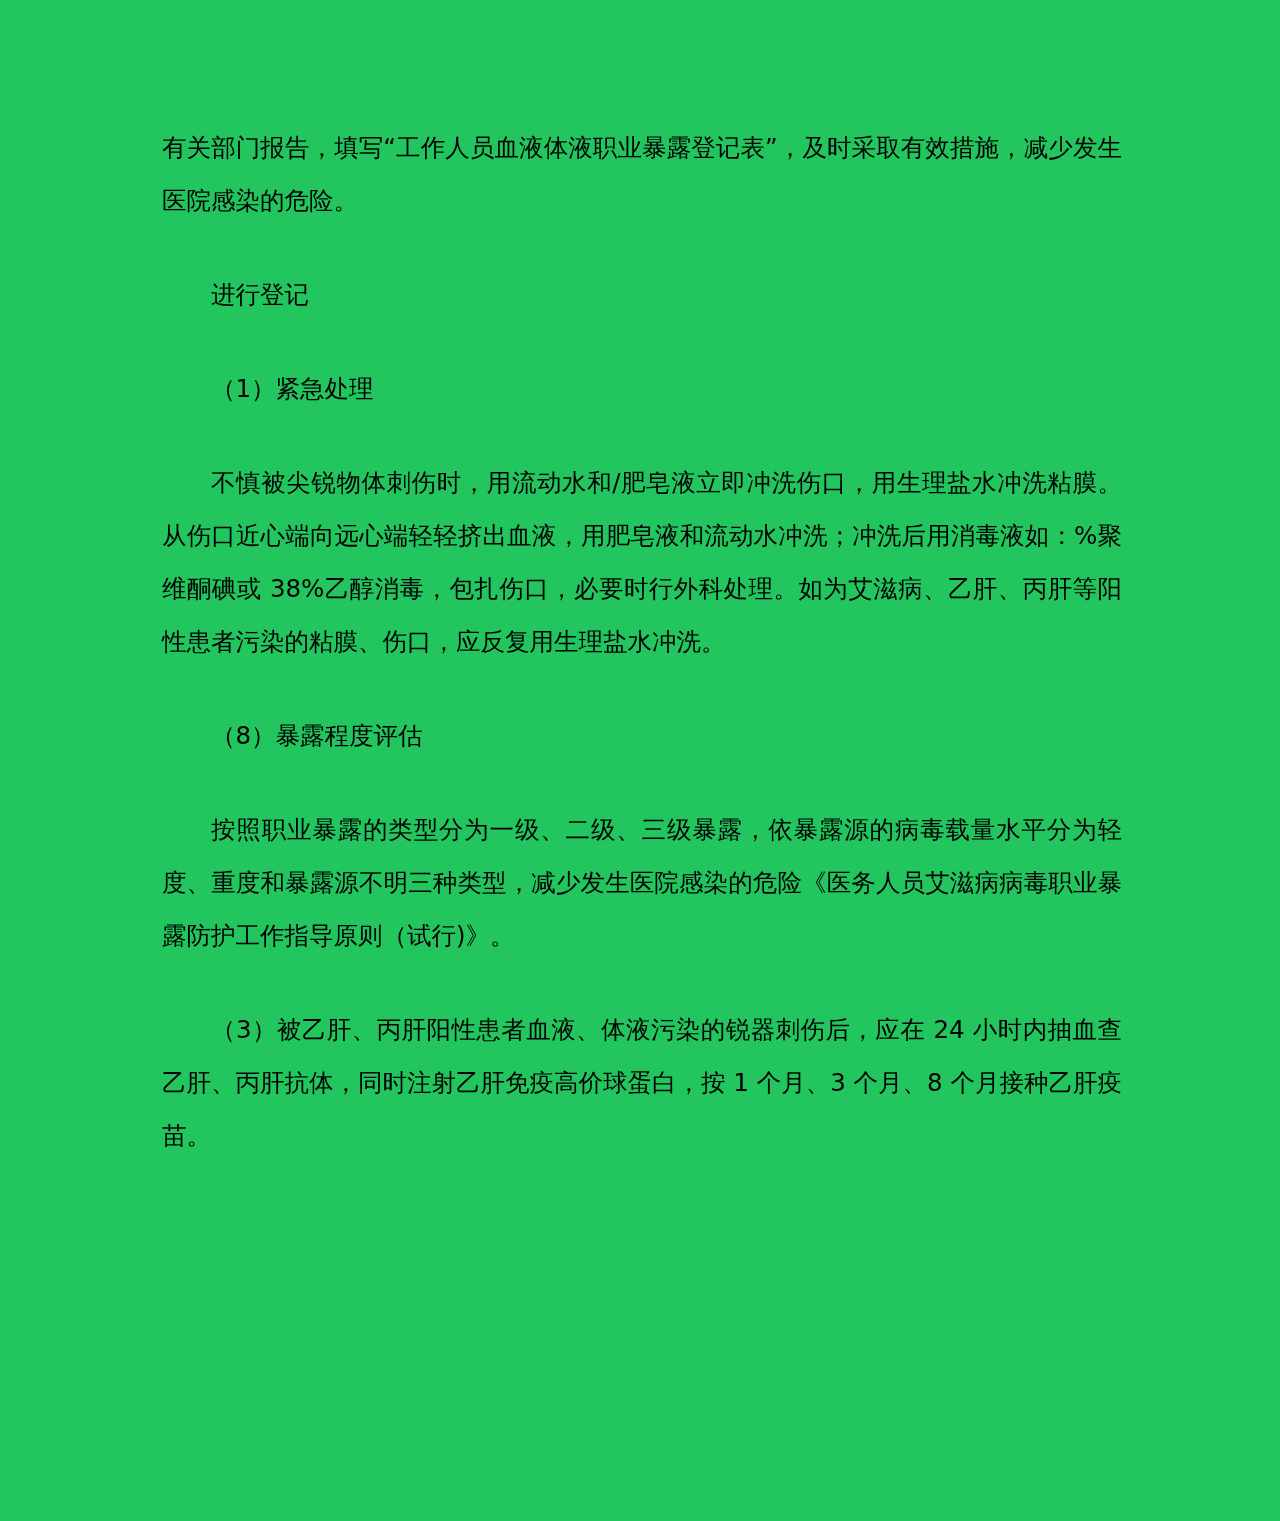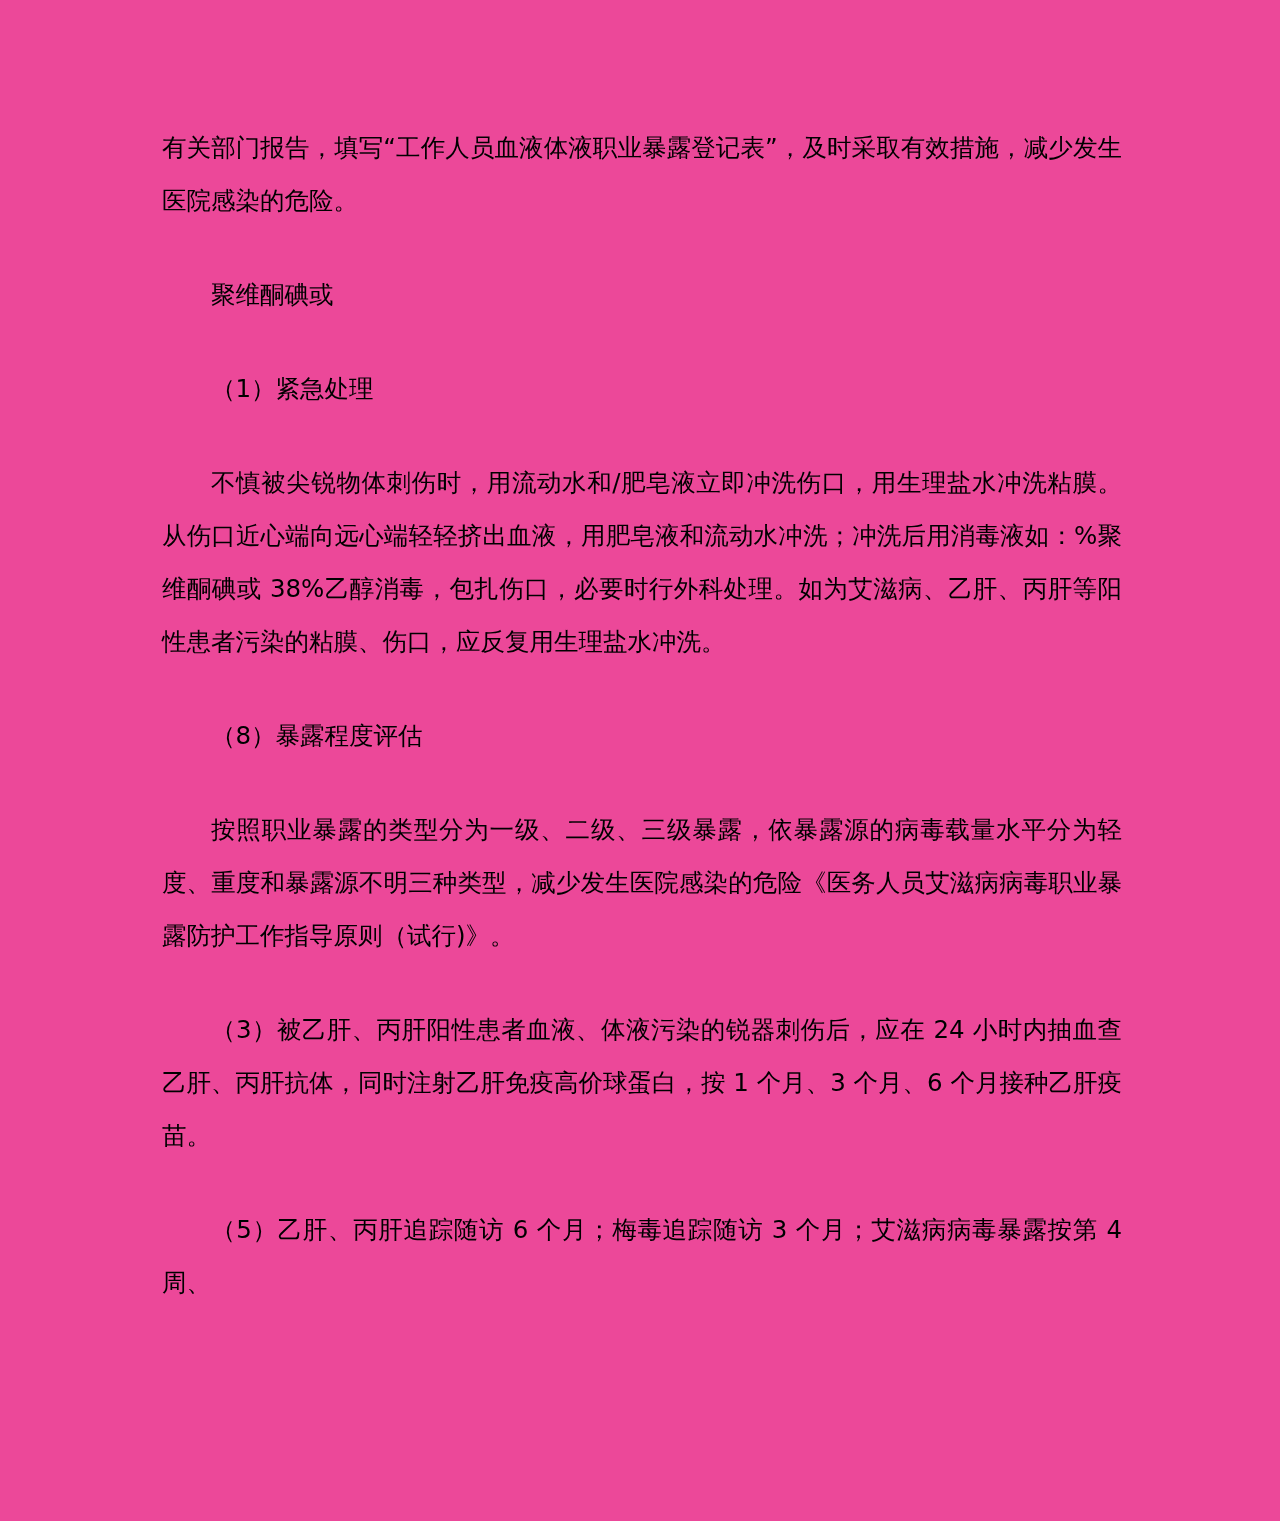--- a/index.html
+++ b/index.html
@@ -9,21 +9,21 @@
   }
   body {
     width: 1280px;
     height: 1521px;
     overflow: hidden;
   }
   .page {
     box-sizing: border-box;
     width: 1280px;
     height: 1521px;
-    background: #ec4899;
+    background: #22c55e;
     padding: 121px 158px 60px 162px;
     overflow: hidden;
   }
   .doc-body {
     font-family: "DejaVu Sans", "Liberation Sans", sans-serif;
     font-size: 24.5px;
     line-height: 53px;
     color: #000000;
     text-align: justify;
   }
@@ -34,21 +34,20 @@
   .para.indent {
     text-indent: 2em;
   }
 </style>
 </head>
 <body>
 
 <div class="page">
   <div class="doc-body">
       <p class="para">有关部门报告，填写“工作人员血液体液职业暴露登记表”，及时采取有效措施，减少发生医院感染的危险。</p>
-      <p class="para indent">聚维酮碘或</p>
+      <p class="para indent">进行登记</p>
       <p class="para indent">（1）紧急处理</p>
       <p class="para indent">不慎被尖锐物体刺伤时，用流动水和/肥皂液立即冲洗伤口，用生理盐水冲洗粘膜。从伤口近心端向远心端轻轻挤出血液，用肥皂液和流动水冲洗；冲洗后用消毒液如：%聚维酮碘或 38%乙醇消毒，包扎伤口，必要时行外科处理。如为艾滋病、乙肝、丙肝等阳性患者污染的粘膜、伤口，应反复用生理盐水冲洗。</p>
       <p class="para indent">（8）暴露程度评估</p>
       <p class="para indent">按照职业暴露的类型分为一级、二级、三级暴露，依暴露源的病毒载量水平分为轻度、重度和暴露源不明三种类型，减少发生医院感染的危险《医务人员艾滋病病毒职业暴露防护工作指导原则（试行)》。</p>
-      <p class="para indent">（3）被乙肝、丙肝阳性患者血液、体液污染的锐器刺伤后，应在 24 小时内抽血查乙肝、丙肝抗体，同时注射乙肝免疫高价球蛋白，按 1 个月、3 个月、6 个月接种乙肝疫苗。</p>
-      <p class="para indent">（5）乙肝、丙肝追踪随访 6 个月；梅毒追踪随访 3 个月；艾滋病病毒暴露按第 4 周、</p>
+      <p class="para indent">（3）被乙肝、丙肝阳性患者血液、体液污染的锐器刺伤后，应在 24 小时内抽血查乙肝、丙肝抗体，同时注射乙肝免疫高价球蛋白，按 1 个月、3 个月、8 个月接种乙肝疫苗。</p>
     </div>
 </div>
 
 </body></html>

